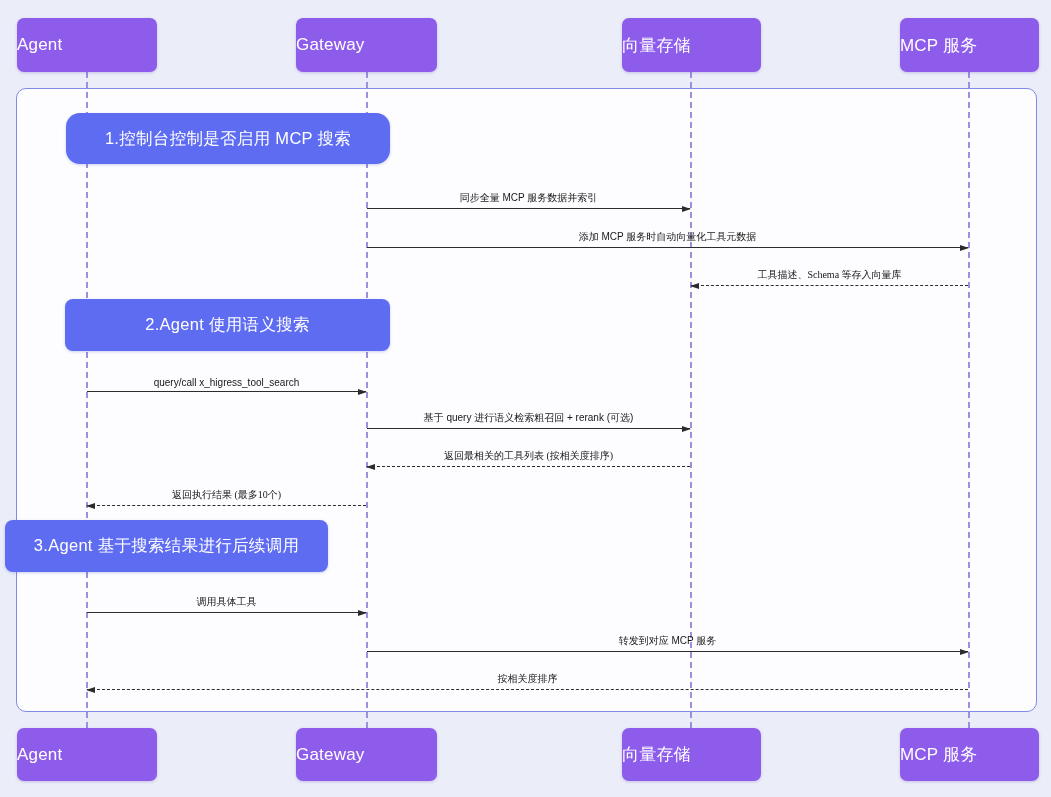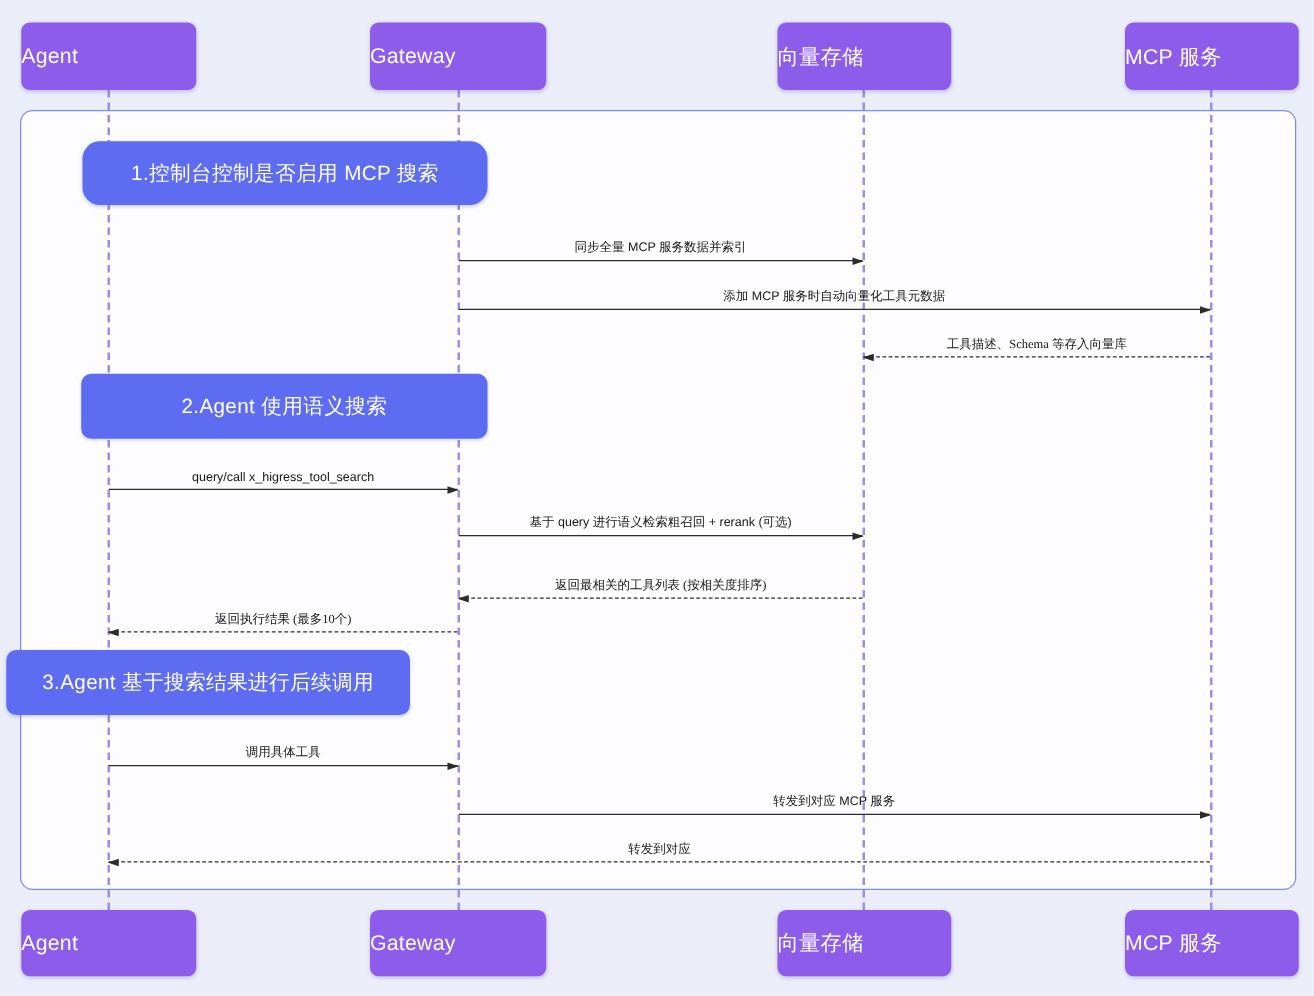--- a/index.html
+++ b/index.html
@@ -165,34 +165,34 @@
     <span class="arrow-left"></span>
   </div>
   <div class="msg solid" style="left:87px; top:367px; width:279px;">
     <span class="msg-label">query/call x_higress_tool_search</span>
     <span class="arrow-right"></span>
   </div>
   <div class="msg solid" style="left:367px; top:404px; width:323px;">
     <span class="msg-label">基于 query 进行语义检索粗召回 + rerank (可选)</span>
     <span class="arrow-right"></span>
   </div>
-  <div class="msg dashed" style="left:367px; top:454px; width:323px;">
+  <div class="msg dashed" style="left:367px; top:442px; width:323px;">
     <span class="msg-label">返回最相关的工具列表 (按相关度排序)</span>
     <span class="arrow-left"></span>
   </div>
   <div class="msg dashed" style="left:87px; top:481px; width:279px;">
     <span class="msg-label">返回执行结果 (最多10个)</span>
     <span class="arrow-left"></span>
   </div>
   <div class="msg solid" style="left:87px; top:588px; width:279px;">
     <span class="msg-label">调用具体工具</span>
     <span class="arrow-right"></span>
   </div>
   <div class="msg solid" style="left:367px; top:627px; width:601px;">
     <span class="msg-label">转发到对应 MCP 服务</span>
     <span class="arrow-right"></span>
   </div>
   <div class="msg dashed" style="left:87px; top:665px; width:881px;">
-    <span class="msg-label">转发到对应</span>
+    <span class="msg-label">按相关度排序</span>
     <span class="arrow-left"></span>
   </div>
 
 </div>
 
 </body></html>

